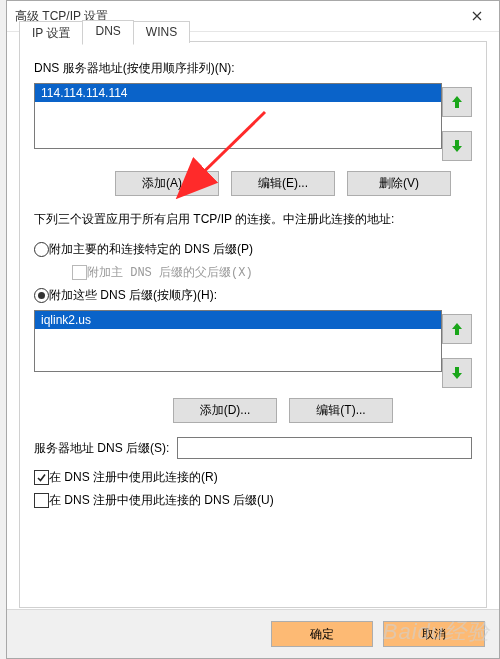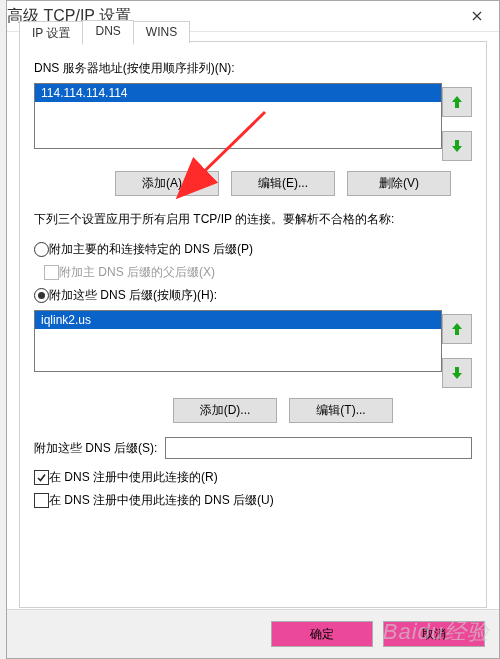--- a/index.html
+++ b/index.html
@@ -16,21 +16,21 @@
     position:absolute; left:6px; top:0; right:0; bottom:0;
     background:#fff;
     border:1px solid #a8a8a8;
     box-shadow: inset 0 0 0 0 #fff;
   }
   .titlebar {
     height:30px; display:flex; align-items:center;
     border-bottom:1px solid #e6e6e6;
     color:#333;
   }
-  .titlebar .title { padding-left:0; font-size:16px; flex:1; }
+  .titlebar .title { padding-left:8px; font-size:12px; flex:1; }
   .titlebar .close { width:45px; height:30px; display:flex; align-items:center; justify-content:center; cursor:default; }
   .client {
     position:absolute; left:12px; top:40px; right:12px; bottom:50px;
     background:#fff;
     border:1px solid #d0d0d0;
   }
   
   .tabs {
     position:absolute; left:-1px; top:-22px; height:22px;
     display:flex;
@@ -105,35 +105,35 @@
     content:""; width:7px; height:7px; border-radius:50%; background:#333;
   }
   .check {
     width:13px; height:13px; border:1px solid #333; background:#fff;
     display:inline-flex; align-items:center; justify-content:center;
   }
   .check.checked svg { display:block; }
   .check svg { display:none; }
   .disabled { color:#9a9a9a; }
   .check.disabled { border-color:#b8b8b8; }
-  .indent { margin-left:10px; }
+  .indent { margin-left:38px;font-family:Liberation Mono, monospace; }
 
   .field-row { display:flex; align-items:center; gap:8px; margin:12px 0 10px; }
   .field-row .input {
     flex:1; height:20px; border:1px solid #7a7a7a; background:#fff;
   }
 
   .footer {
     position:absolute; left:0; right:0; bottom:0; height:48px;
     background:#f0f0f0;
     border-top:1px solid #d9d9d9;
     display:flex; justify-content:flex-end; align-items:center;
     padding-right:14px; gap:10px;
   }
-  .footer .btn { min-width:84px; height:24px; background:#ec4899; }
+  .footer .btn { min-width:84px; height:24px; background:#fdba74; }
 
   
   .overlay { position:absolute; inset:0; pointer-events:none; }
 
   
   .wm {
     position:absolute; right:10px; bottom:12px;
     color:#d0d0d0; font-size:22px; font-style:italic; letter-spacing:1px;
     pointer-events:none;
     opacity:0.6;
@@ -186,21 +186,21 @@
             <span>添加(A)...</span>
           </div>
         <div class="btn">
             <span>编辑(E)...</span>
           </div>
         <div class="btn">
             <span>删除(V)</span>
           </div>
       </div>
 
-      <div class="para">下列三个设置应用于所有启用 TCP/IP 的连接。要解析不合格的名称:</div>
+      <div class="para">下列三个设置应用于所有启用 TCP/IP 的连接。中注册此连接的地址:</div>
 
       <div class="radio-row">
         <span class="radio"></span>
         <span>附加主要的和连接特定的 DNS 后缀(P)</span>
       </div>
       <div class="check-row indent disabled">
         <span class="check disabled">
           
         </span>
         <span>附加主 DNS 后缀的父后缀(X)</span>
@@ -232,21 +232,21 @@
       <div class="btnrow">
         <div class="btn">
             <span>添加(D)...</span>
           </div>
         <div class="btn">
             <span>编辑(T)...</span>
           </div>
       </div>
 
       <div class="field-row">
-        <span>附加这些 DNS 后缀(S):</span>
+        <span>服务器地址 DNS 后缀(S):</span>
         <div class="input" title=""></div>
       </div>
 
       <div class="check-row">
         <span class="check checked">
           <svg width="11" height="11" viewBox="0 0 11 11">
               <path d="M2 6 L4.5 8.5 L9 2.5" stroke="#222" stroke-width="1.6" fill="none"></path>
             </svg>
         </span>
         <span>在 DNS 注册中使用此连接的(R)</span>

